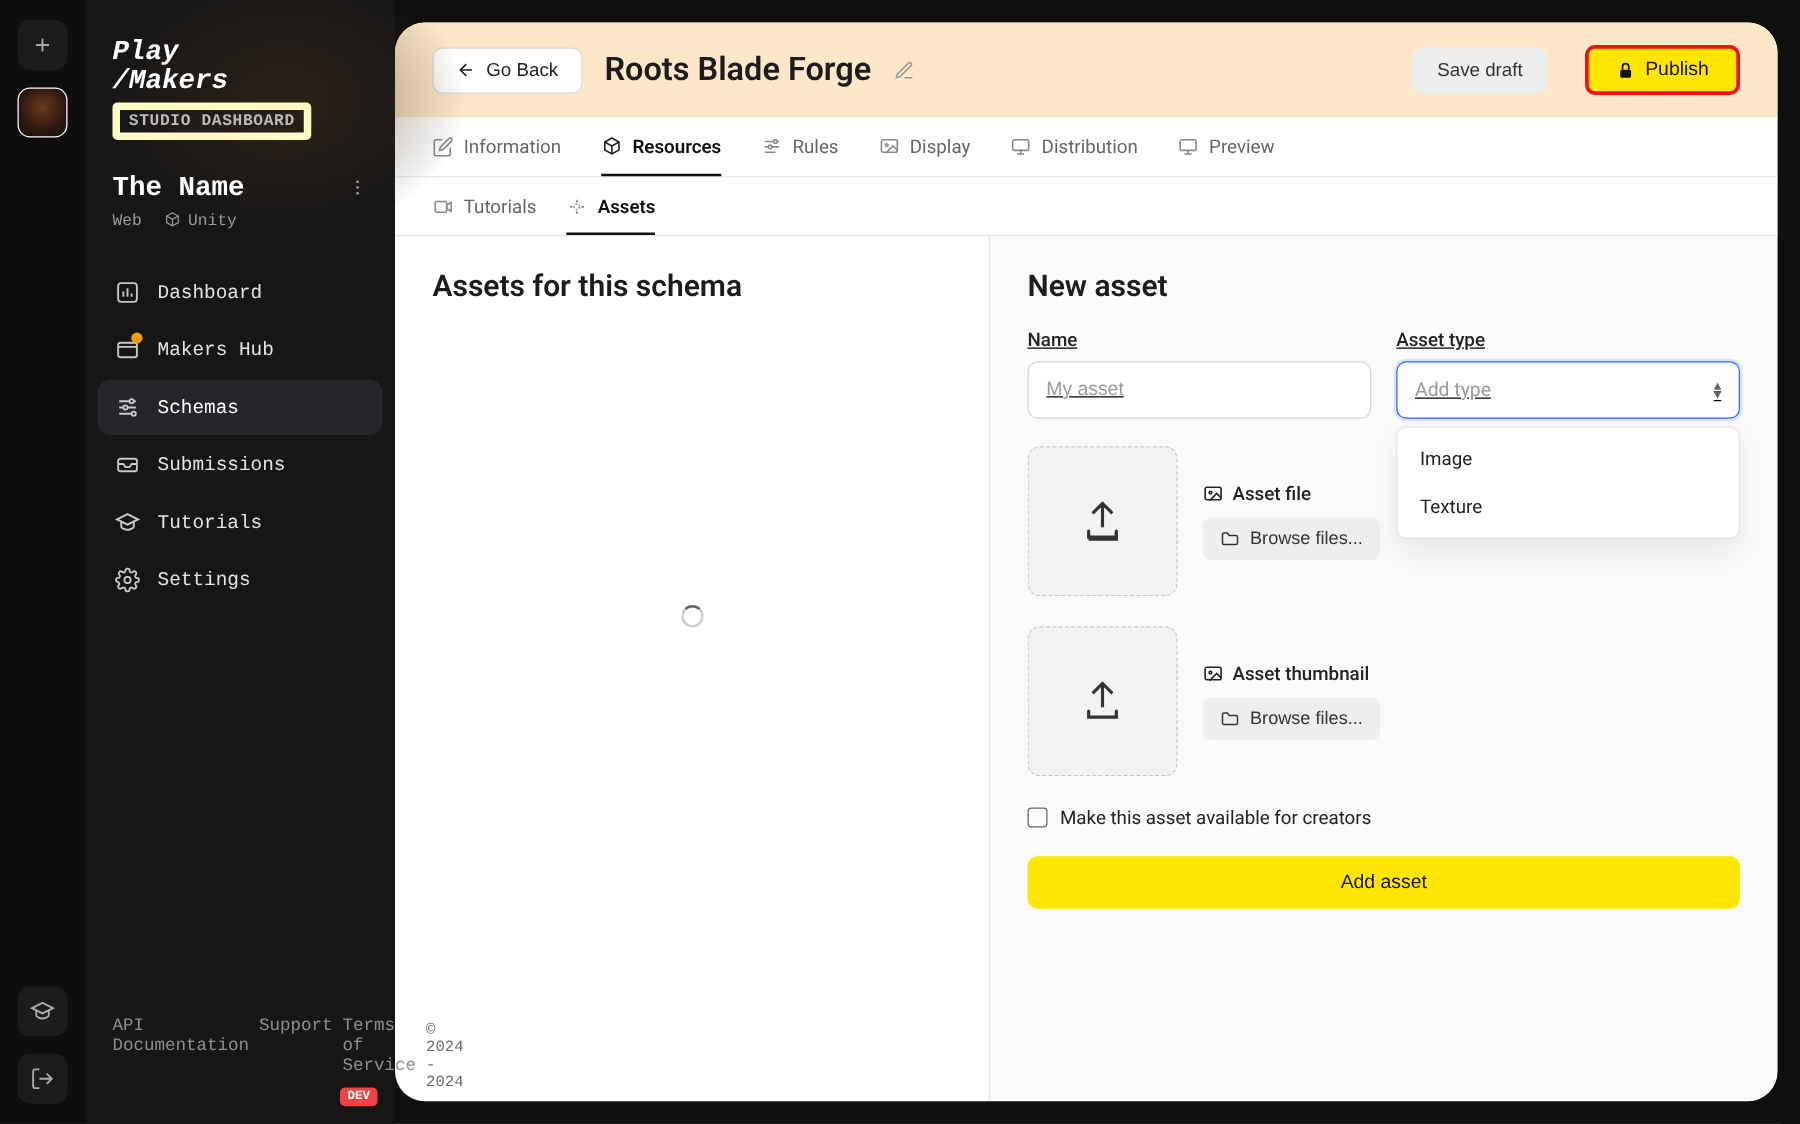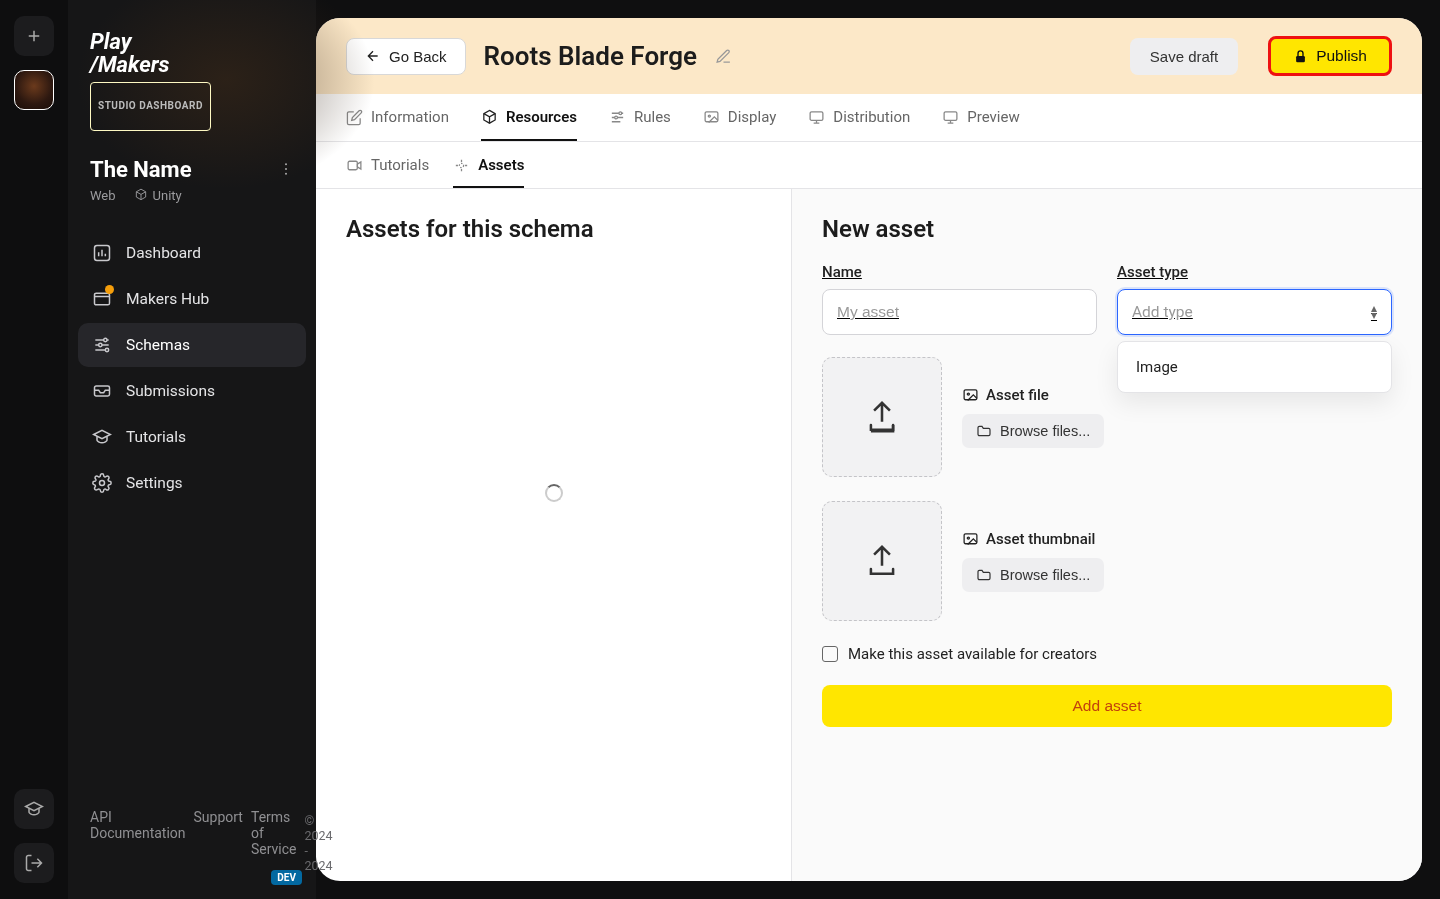--- a/index.html
+++ b/index.html
@@ -7,39 +7,39 @@
   
   .app { display: flex; width: 100%; height: 100%; background: #0f0f10; }
   
   
   .rail { width: 68px; background: #0e0e0f; display: flex; flex-direction: column; align-items: center; padding: 16px 0; gap: 14px; }
   .rail-btn { width: 40px; height: 40px; border-radius: 10px; background: #1c1c1e; display: flex; align-items: center; justify-content: center; color: #aaa; cursor: pointer; }
   .rail-avatar { width: 40px; height: 40px; border-radius: 10px; border: 1.5px solid #fff; background: radial-gradient(circle at 50% 40%, #6b3a1c 0%, #2d1810 60%, #1a0d08 100%); position: relative; }
   .rail-spacer { flex: 1; }
   
   
-  .sidebar { width: 248px; background: #161617; position: relative; display: flex; flex-direction: column; }
+  .sidebar { width: 248px; background: #161617; position: relative; display: flex; flex-direction: column; font-family: Liberation Mono, monospace; }
   .sidebar-bg { position: absolute; top: -30px; right: -60px; width: 300px; height: 220px; background: radial-gradient(ellipse at center, #3a2818 0%, transparent 70%); opacity: 0.6; pointer-events: none; }
   .sidebar-top { padding: 30px 22px 10px; position: relative; z-index: 1; }
   .logo { color: #fff; font-weight: 700; font-size: 22px; line-height: 1.05; font-style: italic; }
-  .logo-badge { display: inline-block; border: 1px solid #fef9c3; border-radius: 4px; padding: 18px 7px; font-size: 10px; color: #bbb; margin-top: 6px; letter-spacing: 0.5px; font-style: normal; }
+  .logo-badge { display: inline-block; border: 6px solid #fef9c3; border-radius: 4px; padding: 2px 7px; font-size: 13px; color: #bbb; margin-top: 6px; letter-spacing: 0.5px; font-style: normal; }
   .project-head { display: flex; align-items: center; justify-content: space-between; margin-top: 26px; }
   .project-title { color: #fff; font-size: 22px; font-weight: 700; }
   .project-sub { display: flex; gap: 18px; margin-top: 6px; font-size: 13px; color: #9b9b9e; align-items: center; }
   .sub-item { display: flex; align-items: center; gap: 5px; }
   
   .nav { padding: 18px 10px; display: flex; flex-direction: column; gap: 2px; position: relative; z-index: 1; }
   .nav-item { display: flex; align-items: center; gap: 14px; padding: 12px 14px; border-radius: 10px; color: #e4e4e6; font-size: 15.5px; cursor: pointer; position: relative; }
   .nav-item.active { background: #26262a; color: #fff; }
   .nav-icon { width: 20px; height: 20px; display: flex; align-items: center; justify-content: center; color: #c8c8cc; flex-shrink: 0; }
   .nav-item .badge-dot { position: absolute; left: 27px; top: 8px; width: 9px; height: 9px; background: #f59e0b; border-radius: 50%; }
   
   .sidebar-footer { margin-top: auto; padding: 18px 22px 26px; font-size: 14px; color: #8f8f92; display: flex; flex-direction: row; gap: 8px; position: relative; z-index: 1; }
   .sidebar-footer .copyright { font-size: 12.5px; color: #6b6b6e; margin-top: 4px; }
-  .dev-badge { position: absolute; right: 14px; bottom: 14px; background: #0369a1; color: #fff; font-size: 10px; font-weight: 700; padding: 2px 6px; border-radius: 4px; }
+  .dev-badge { position: absolute; right: 14px; bottom: 14px; background: #ef4444; color: #fff; font-size: 10px; font-weight: 700; padding: 2px 6px; border-radius: 4px; }
   
   
   .main { flex: 1; padding: 18px 18px 18px 0; }
   .panel { width: 100%; height: 100%; background: #fff; border-radius: 24px; overflow: hidden; display: flex; flex-direction: column; }
   
   .header { background: #fce8c8; padding: 18px 30px; display: flex; align-items: center; gap: 18px; }
   .go-back { background: #fff; border: 1px solid #d8d8d8; border-radius: 8px; padding: 9px 18px; font-size: 15px; display: flex; align-items: center; gap: 8px; cursor: pointer; color: #222; }
   .page-title { font-size: 26px; font-weight: 600; color: #1c1c1c; }
   .edit-icon { color: #999; cursor: pointer; }
   .header-spacer { flex: 1; }
@@ -79,21 +79,21 @@
   .upload-row { display: flex; gap: 20px; margin-bottom: 24px; align-items: center; }
   .drop-zone { width: 120px; height: 120px; border: 1.5px dashed #c4c4c8; border-radius: 10px; background: #f2f2f3; display: flex; align-items: center; justify-content: center; cursor: pointer; flex-shrink: 0; }
   .upload-icon { color: #333; }
   .upload-meta { display: flex; flex-direction: column; gap: 10px; }
   .meta-label { display: flex; align-items: center; gap: 7px; font-size: 15px; color: #222; font-weight: 500; }
   .browse-btn { background: #eeeef0; border: none; border-radius: 7px; padding: 9px 14px; font-size: 14.5px; color: #333; cursor: pointer; display: flex; align-items: center; gap: 8px; width: fit-content; }
   
   .checkbox-row { display: flex; align-items: center; gap: 10px; font-size: 15px; color: #222; margin-bottom: 22px; cursor: pointer; }
   .checkbox { width: 16px; height: 16px; border: 1.5px solid #666; border-radius: 3px; }
   
-  .add-asset-btn { width: 100%; background: #ffe600; border: none; border-radius: 8px; padding: 12px; font-size: 15.5px; color: #c2410c; font-weight: 500; cursor: pointer; }
+  .add-asset-btn { width: 100%; background: #ffe600; border: none; border-radius: 8px; padding: 12px; font-size: 15.5px; color: #0f172a; font-weight: 500; cursor: pointer; }
   
   svg { display: block; }
 </style>
 </head>
 <body>
 
 <div class="app">
 
   <div class="rail">
     <div class="rail-btn">
@@ -337,20 +337,21 @@
               <label class="form-label">Asset type</label>
               <div class="select-input">
                 <span>Add type</span>
                 <span class="select-caret">
                     <span>▴</span>
                     <span>▾</span>
                   </span>
               </div>
               <div class="dropdown">
                 <div class="dropdown-item">Image</div>
+                <div class="dropdown-item">Texture</div>
               </div>
             </div>
           </div>
 
           <div class="upload-row">
             <div class="drop-zone">
               <svg class="upload-icon" width="38" height="38" viewBox="0 0 24 24" fill="none" stroke="currentColor" stroke-width="1.6">
                   <path d="M12 3v12M7 8l5-5 5 5M5 21h14a0 0 0 0 0 0 0v-4"></path>
                   <path d="M5 17v3h14v-3" stroke-linecap="round"></path>
                 </svg>

